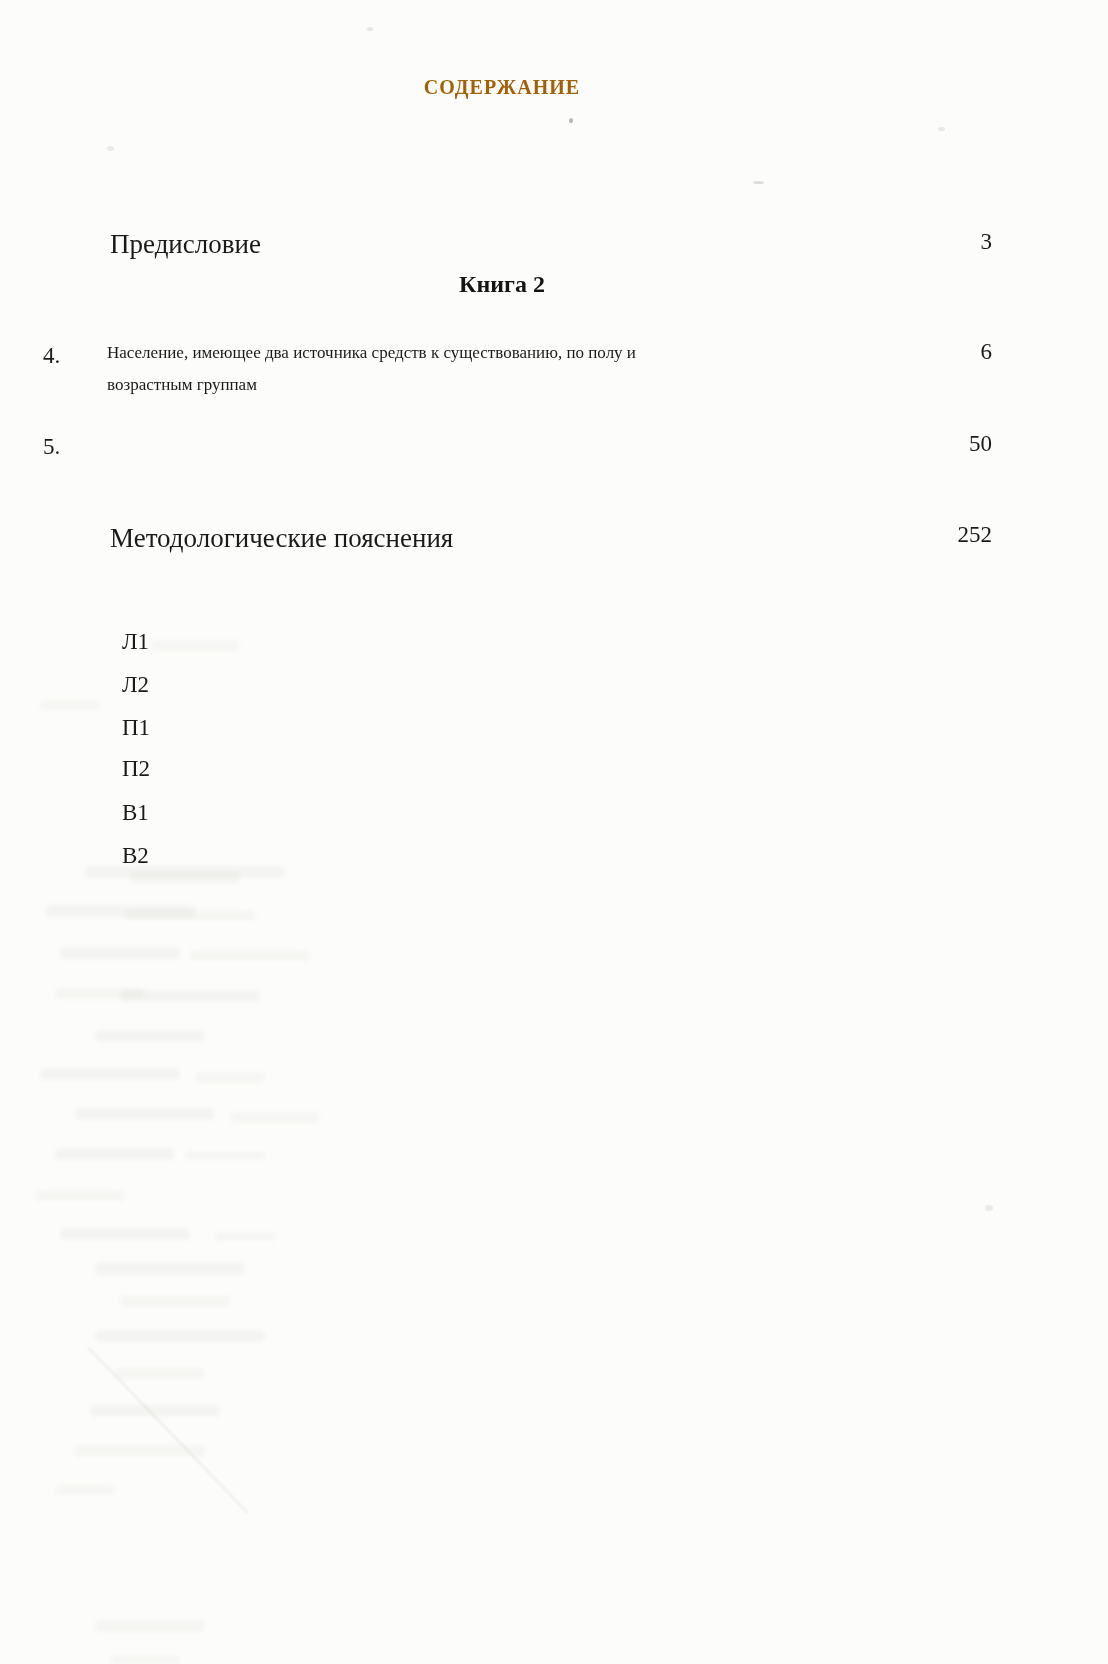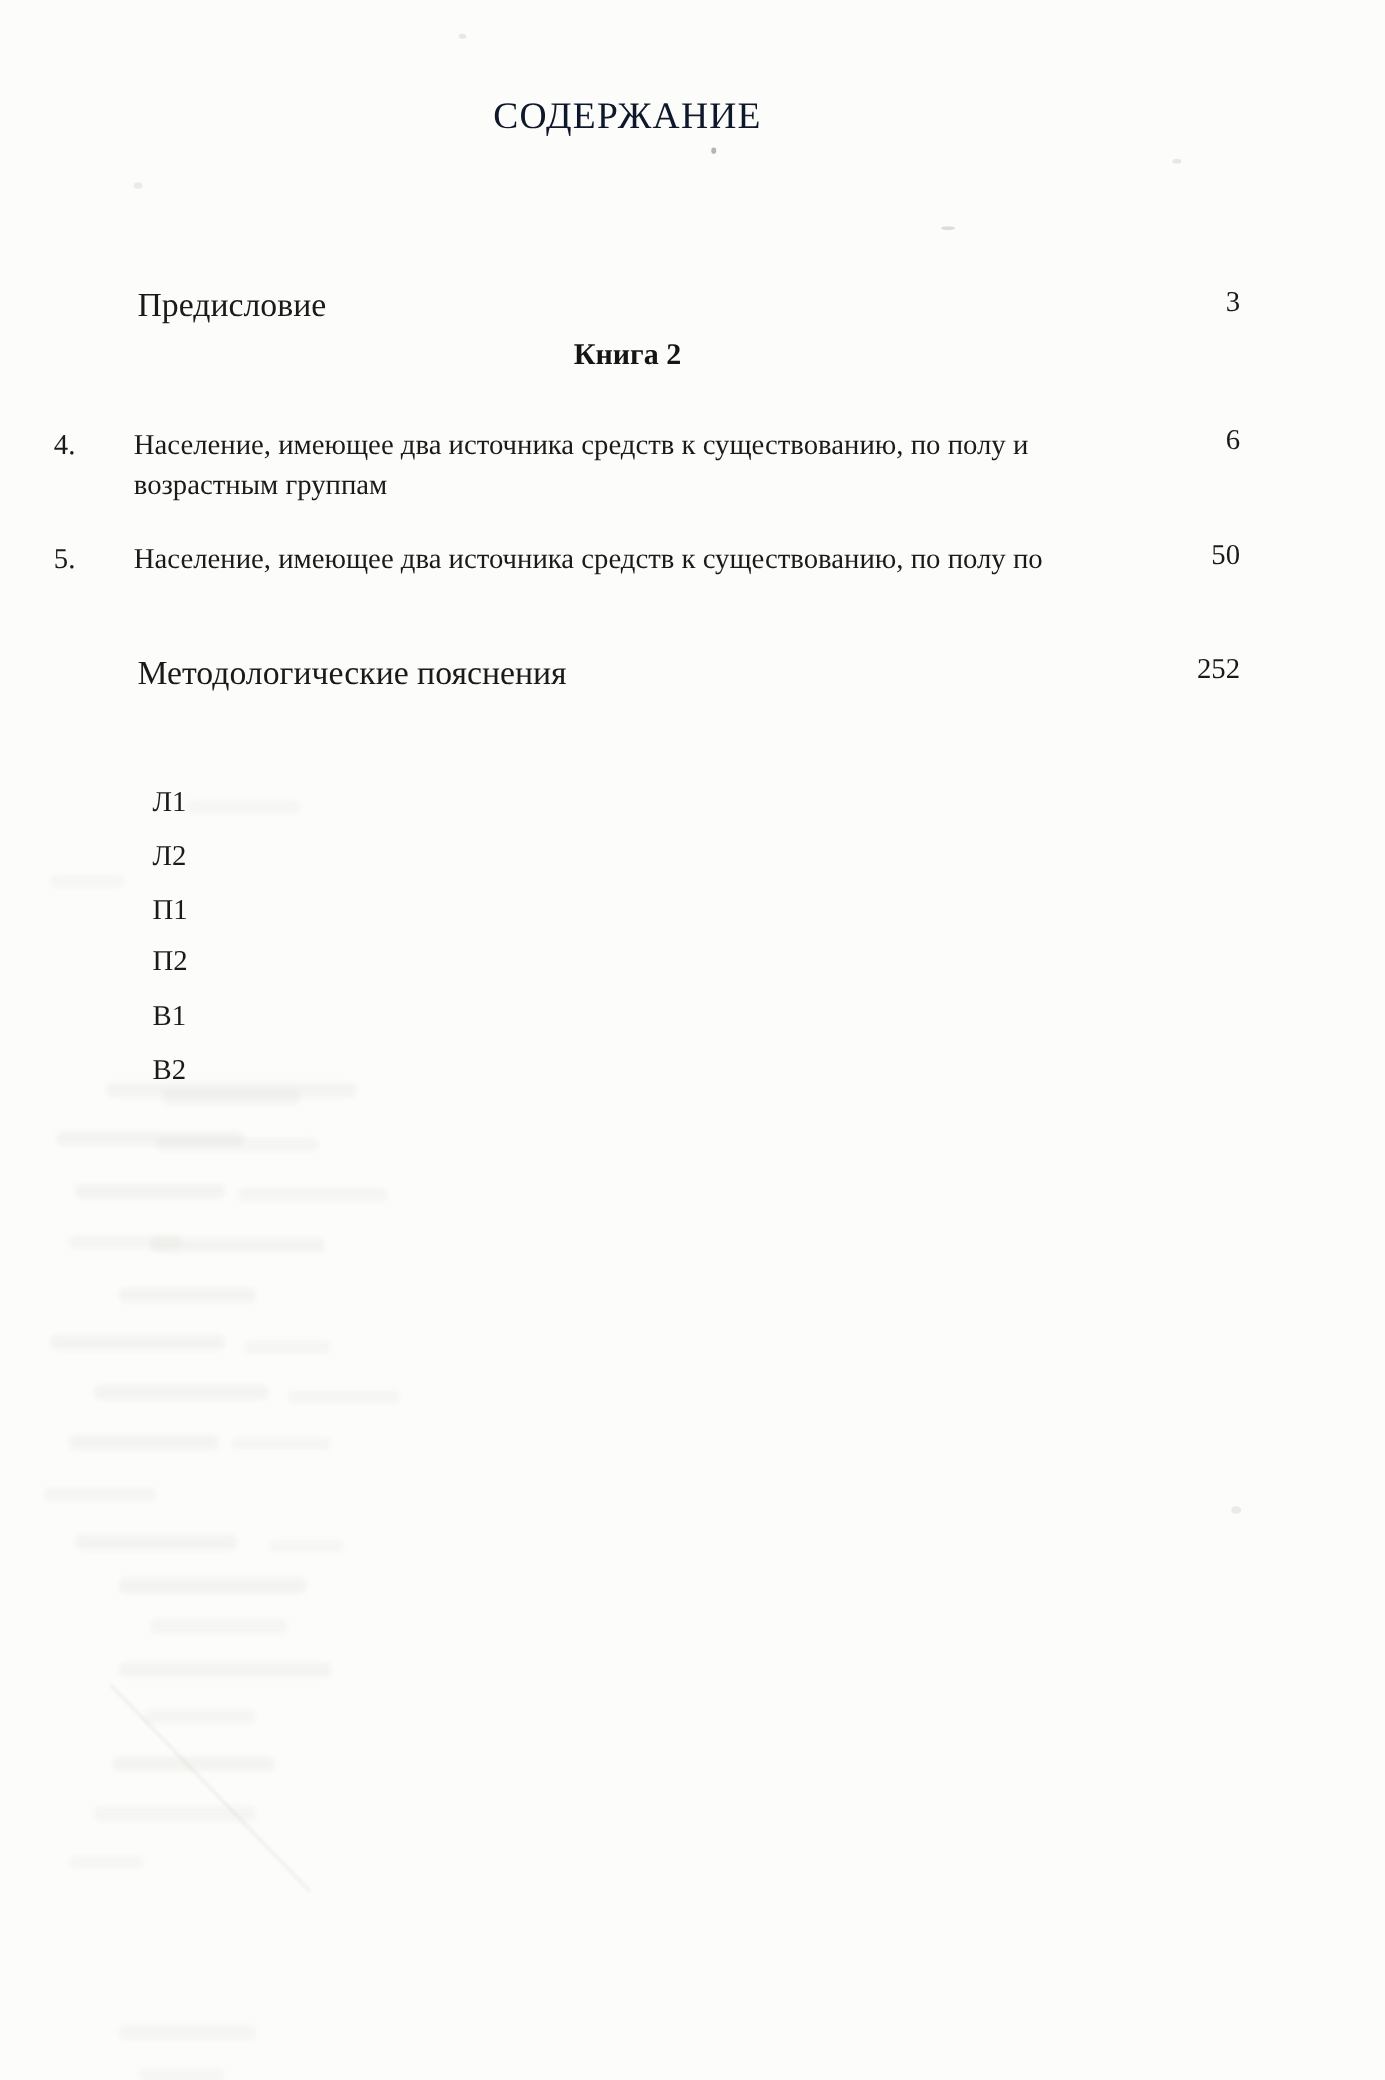--- a/index.html
+++ b/index.html
@@ -13,33 +13,33 @@
     height: 1664px;
     background: #fcfcfa;
     overflow: hidden;
     font-family: "Liberation Serif", "DejaVu Serif", serif;
     color: #1a1a1a;
   }
   .abs { position: absolute; white-space: nowrap; }
   .toc-title {
     left: 0; top: 76px; width: 1004px;
     text-align: center;
-    font-size: 30px; font-weight: normal;
+    font-size: 20px; font-weight: bold;
     letter-spacing: 1px;
-    color: #0f172a;
+    color: #a16207;
   }
   .book-heading {
     left: 0; top: 271px; width: 1004px;
     text-align: center;
     font-size: 24px; font-weight: bold;
     color: #151515;
   }
   .label-col { left: 110px; font-size: 27px; }
   .entry-num { left: 43px; font-size: 23px; }
-  .entry-line { left: 107px; font-size: 23px; }
+  .entry-line { left: 107px; font-size: 17px; }
   .page-num {
     right: 116px; width: 90px;
     text-align: right;
     font-size: 23px;
   }
   .form-code { left: 122px; font-size: 23px; }
   
   .artifacts { position: absolute; inset: 0; pointer-events: none; }
   .smudge {
     position: absolute;
@@ -75,21 +75,20 @@
   <div class="abs page-num" style="top:229px">3</div>
 
   <div class="abs book-heading">Книга 2</div>
 
   <div class="abs entry-num" style="top:343px">4.</div>
   <div class="abs entry-line" style="top:343px">Население, имеющее два источника средств к существованию, по полу и</div>
   <div class="abs entry-line" style="top:375px">возрастным группам</div>
   <div class="abs page-num" style="top:339px">6</div>
 
   <div class="abs entry-num" style="top:434px">5.</div>
-  <div class="abs entry-line" style="top:434px">Население, имеющее два источника средств к существованию, по полу по</div>
   <div class="abs page-num" style="top:431px">50</div>
 
   <div class="abs label-col" style="top:523px">Методологические пояснения</div>
   <div class="abs page-num" style="top:522px">252</div>
 
 
   <div class="abs form-code" style="top:629px">Л1</div>
   <div class="abs form-code" style="top:672px">Л2</div>
   <div class="abs form-code" style="top:715px">П1</div>
   <div class="abs form-code" style="top:756px">П2</div>

